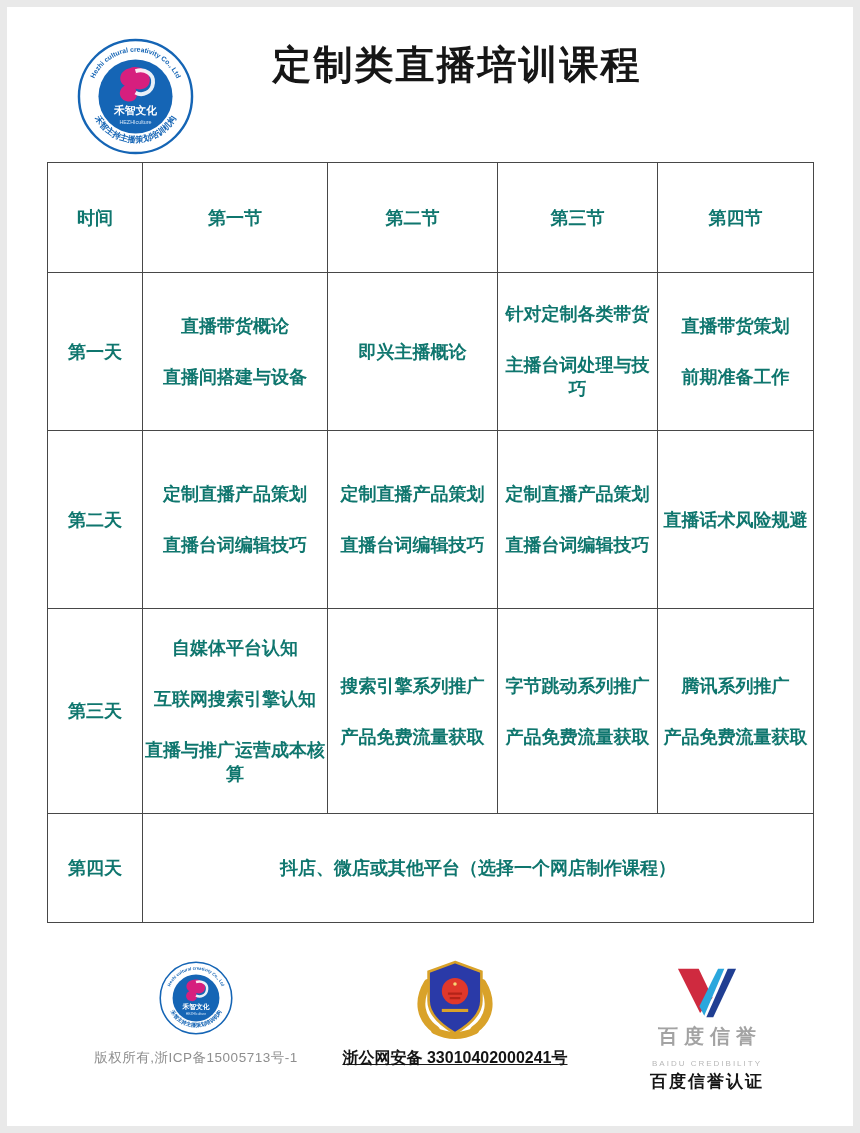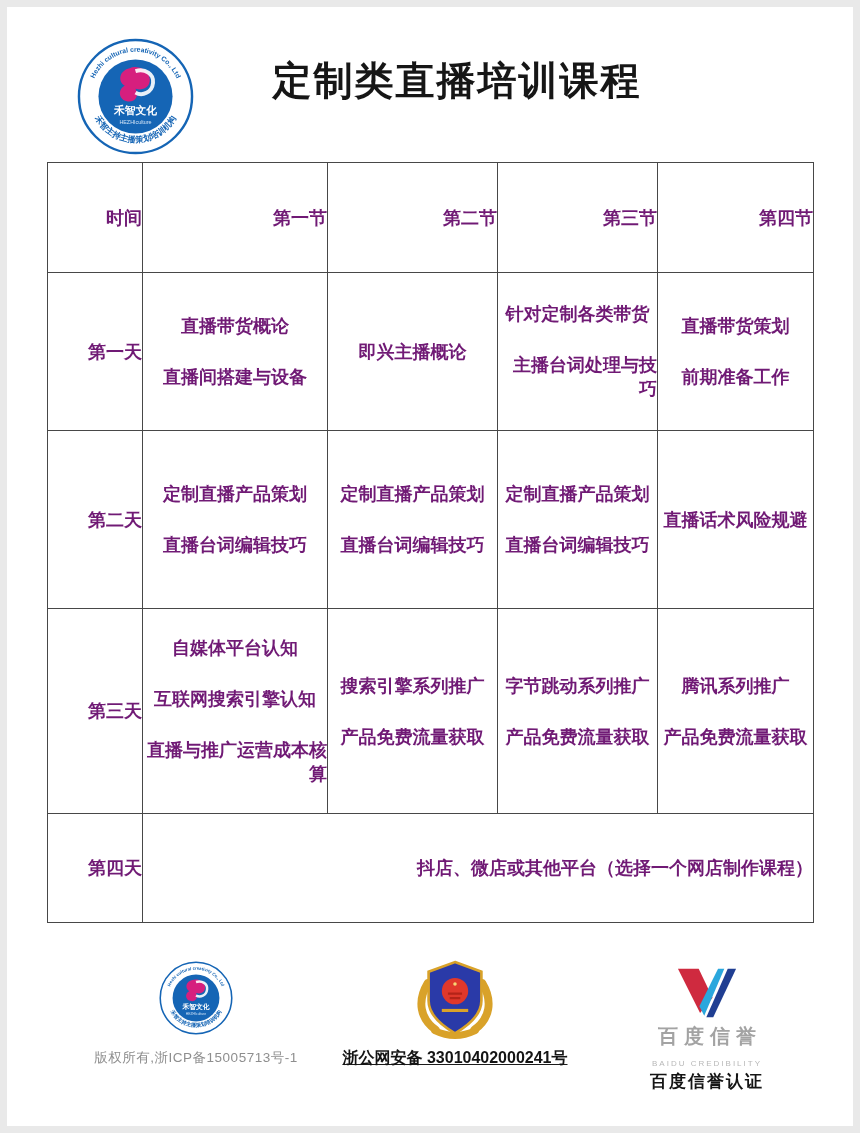--- a/index.html
+++ b/index.html
@@ -7,32 +7,32 @@
     width:860px;height:1133px;position:relative;background:#e9e9e9;
     font-family:"Liberation Sans","DejaVu Sans",sans-serif;color:#1b1b1b;
     overflow:hidden;
   }
   .page{position:absolute;left:7px;top:7px;width:846px;height:1119px;background:#ffffff;}
 
   
   .hezhi-logo{position:absolute;}
   .hezhi-logo.lg{left:70px;top:31px;width:117px;height:117px;}
   .hezhi-logo svg{width:100%;height:100%;display:block;}
-  .header-text{position:absolute;left:85px;top:52px;width:730px;text-align:center;}
+  .header-text{position:absolute;left:85px;top:36px;width:730px;text-align:center;}
   .page-title{margin:0;font-size:39px;line-height:1.15;font-weight:bold;color:#161616;letter-spacing:2px;}
   .page-subtitle{margin:7px 0 0 0;font-size:15px;font-weight:bold;color:#222;letter-spacing:0.5px;}
 
   
   table.schedule{
     position:absolute;left:40px;top:155px;width:766px;
     border-collapse:collapse;table-layout:fixed;
   }
   table.schedule th,table.schedule td{
-    border:1px solid #474747;text-align:right;vertical-align:middle;
-    font-weight:bold;font-size:18px;color:#701a75;padding:0;
+    border:1px solid #474747;text-align:center;vertical-align:middle;
+    font-weight:bold;font-size:18px;color:#0f766e;padding:0;
   }
   tr.r-head{height:110px;}
   tr.r-d1{height:158px;}
   tr.r-d2{height:178px;}
   tr.r-d3{height:205px;}
   tr.r-d4{height:109px;}
   .lines{display:flex;flex-direction:column;gap:27px;align-items:center;justify-content:center;}
   td.merged{text-align:left;padding-left:15px;}
 
   

